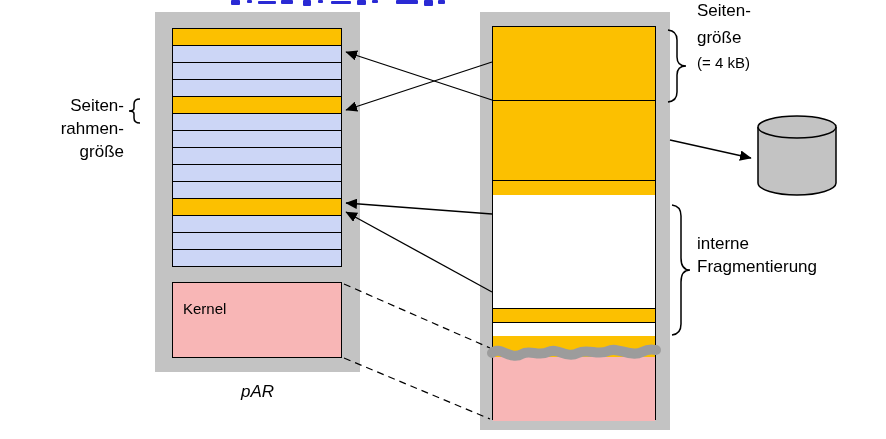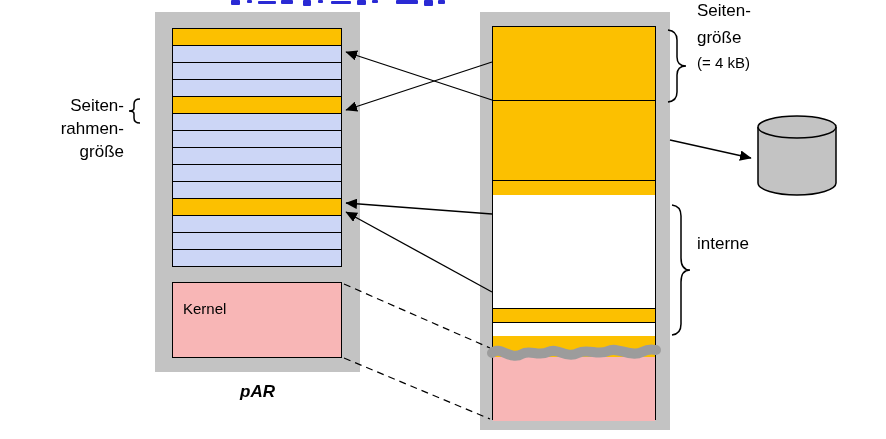--- a/index.html
+++ b/index.html
@@ -17,21 +17,21 @@
   .frame-row { height:18px; border:1px solid #000; margin-top:-1px; }
   .frame-row:first-child { margin-top:0; }
   .row-orange { background:var(--page-orange); }
   .row-blue   { background:var(--frame-blue); }
 
   #kernel-block { position:absolute; left:172px; top:282px; width:170px; height:76px;
                   background:var(--kernel-pink); border:1px solid #000;
                   font-size:15px; padding:17px 10px; }
 
   #par-caption { position:absolute; left:155px; top:382px; width:205px;
-                 text-align:center; font-style:italic; font-size:17px;font-weight:bold; }
+                 text-align:center; font-style:italic; font-size:17px; }
 
   .label-block { position:absolute; font-size:17px; line-height:23px; }
   .label-block .note { font-size:15px; line-height:20px; }
 
   #left-labels { left:22px; top:94px; width:102px; text-align:right; }
   #right-top-labels { left:697px; top:-3px; line-height:27px; }
   #right-top-labels .note { line-height:24px; }
   #right-mid-labels { left:697px; top:232px; }
 
   
@@ -92,20 +92,21 @@
   </div>
 
   <div id="right-top-labels" class="label-block">
     <div>Seiten-</div>
     <div>größe</div>
     <div class="note">(= 4 kB)</div>
   </div>
 
   <div id="right-mid-labels" class="label-block">
     <div>interne</div>
+    <div>Fragmentierung</div>
   </div>
 
   <svg id="overlay" viewBox="0 0 886 439">
     <defs>
       <marker id="arrow" viewBox="0 0 10 8" refX="8.5" refY="4" markerWidth="10" markerHeight="8" orient="auto">
         <path d="M0,0 L9,4 L0,8 Z" fill="#000"></path>
       </marker>
     </defs>
 
     <g style="fill:var(--title-blue)">

